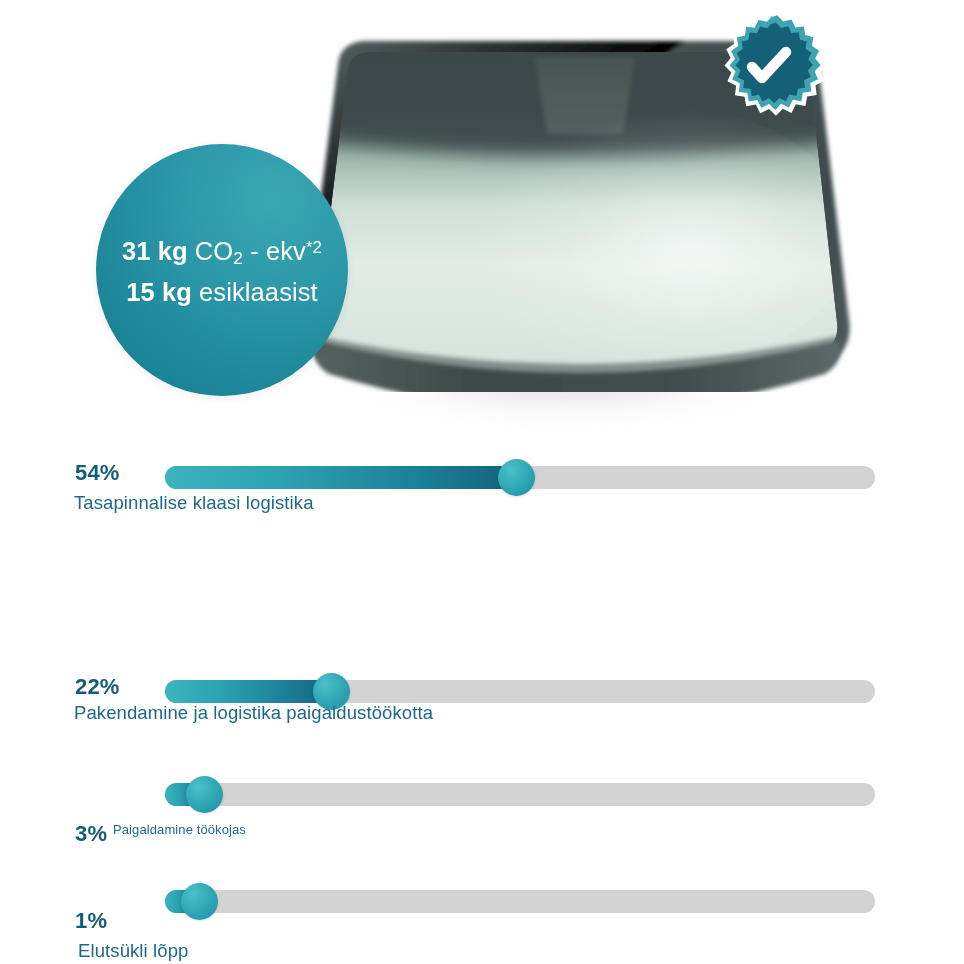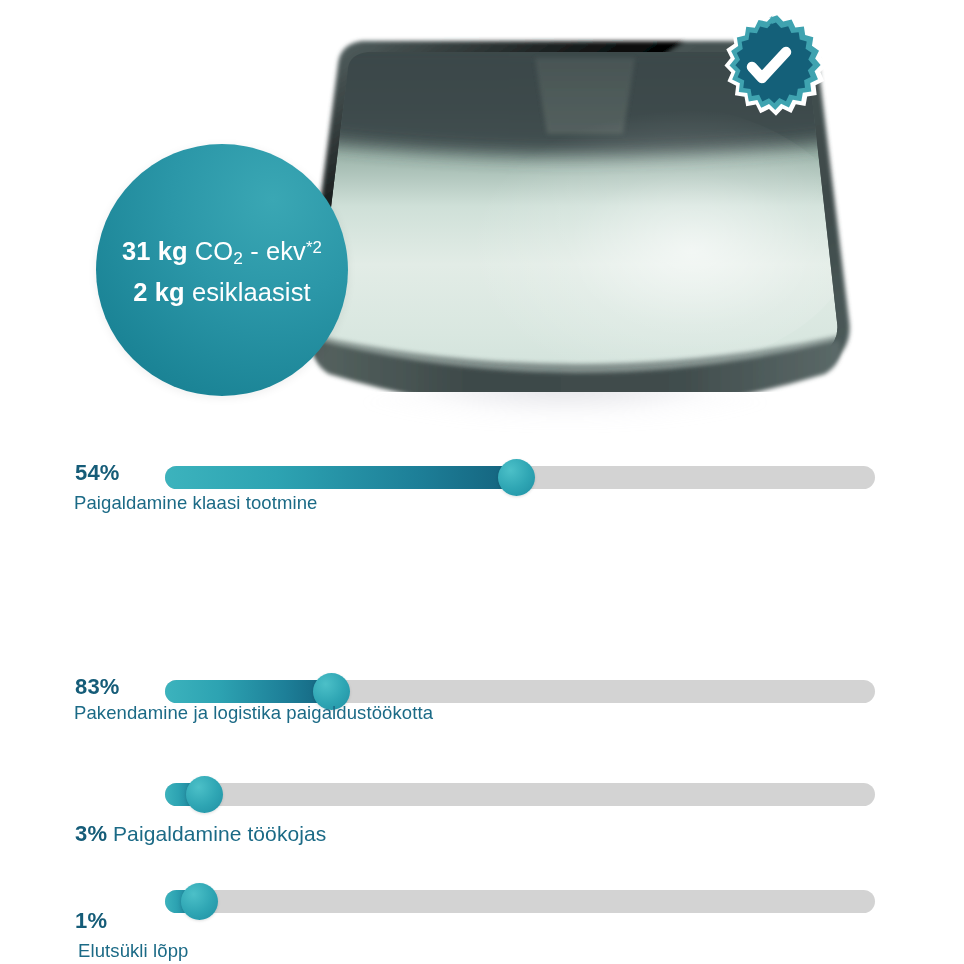--- a/index.html
+++ b/index.html
@@ -82,21 +82,21 @@
     font-size:22px;font-weight:700;color:#155c78;
     letter-spacing:0.2px;white-space:nowrap;
   }
   .label{
     position:absolute;
     font-size:18.5px;font-weight:400;color:#1b6a86;
     letter-spacing:0.1px;white-space:nowrap;
   }
   .inline-label{
     position:absolute;
-    font-size:21px;font-weight:400;color:#1b6a86;
+    font-size:13px;font-weight:400;color:#1b6a86;
     letter-spacing:0.1px;white-space:nowrap;
   }
 </style>
 </head>
 <body>
 
 <div id="stage">
 
   <div class="hero">
 
@@ -189,44 +189,44 @@
             l 8.7 -3.0 l 6.4 6.7 l 8.9 -2.0 l 4.0 8.3 l 9.1 -0.9 l 1.4 9.1 l 8.6 2.3 l -1.4 9.1 l 7.5 5.2 l -4.1 8.2 l 5.8 7.1 l -6.4 6.6 l 3.6 8.4 l -8.2 4.1 l 1.1 9.1 l -9.0 1.3 l -1.6 9.0 l -9.1 -1.6 l -4.1 8.2 l -8.3 -3.9 l -6.3 6.6 l -6.6 -6.3 l -8.3 3.9 l -4.1 -8.2 l -9.1 1.6 l -1.6 -9.0 l -9.0 -1.3 l 1.1 -9.1 l -8.2 -4.1 l 3.6 -8.4 l -6.4 -6.6 l 5.8 -7.1 l -4.1 -8.2 l 7.5 -5.2 l -1.4 -9.1 l 8.6 -2.3 l 1.4 -9.1 l 9.1 0.9 l 4.0 -8.3 l 8.9 2.0 l 6.4 -6.7 Z" fill="#146079" transform="scale(0.80)"></path>
           <path d="M -17 2 L -7 13 L 17 -13" stroke="#ffffff" stroke-width="10.5" fill="none" stroke-linecap="round" stroke-linejoin="round"></path>
         </g>
       </svg>
     </div>
 
     <div class="co2-circle">
       <div class="co2-text">
         <b>31 kg</b>
         <span> CO<sub>2</sub> - ekv<sup>*2</sup></span><br>
-        <b>2 kg</b>
+        <b>15 kg</b>
         <span>esiklaasist</span>
       </div>
     </div>
   </div>
 
   <div class="bars">
 
     <div class="row" style="top:26px">
       <div class="track">
         <div class="fill" style="width:351px"></div>
         <div class="knob" style="left:333px"></div>
       </div>
       <div class="pct" style="left:75px;top:-6px">54%</div>
-      <div class="label" style="left:74px;top:26px">Paigaldamine klaasi tootmine</div>
+      <div class="label" style="left:74px;top:26px">Tasapinnalise klaasi logistika</div>
     </div>
 
 
     <div class="row" style="top:240px">
       <div class="track">
         <div class="fill" style="width:167px"></div>
         <div class="knob" style="left:148px"></div>
       </div>
-      <div class="pct" style="left:75px;top:-6px">83%</div>
+      <div class="pct" style="left:75px;top:-6px">22%</div>
       <div class="label" style="left:74px;top:22px">Pakendamine ja logistika paigaldustöökotta</div>
     </div>
 
     <div class="row" style="top:343px">
       <div class="track">
         <div class="fill" style="width:42px"></div>
         <div class="knob" style="left:21px"></div>
       </div>
       <div class="pct" style="left:75px;top:38px">3%</div>
       <div class="inline-label" style="left:113px;top:39px">Paigaldamine töökojas</div>

